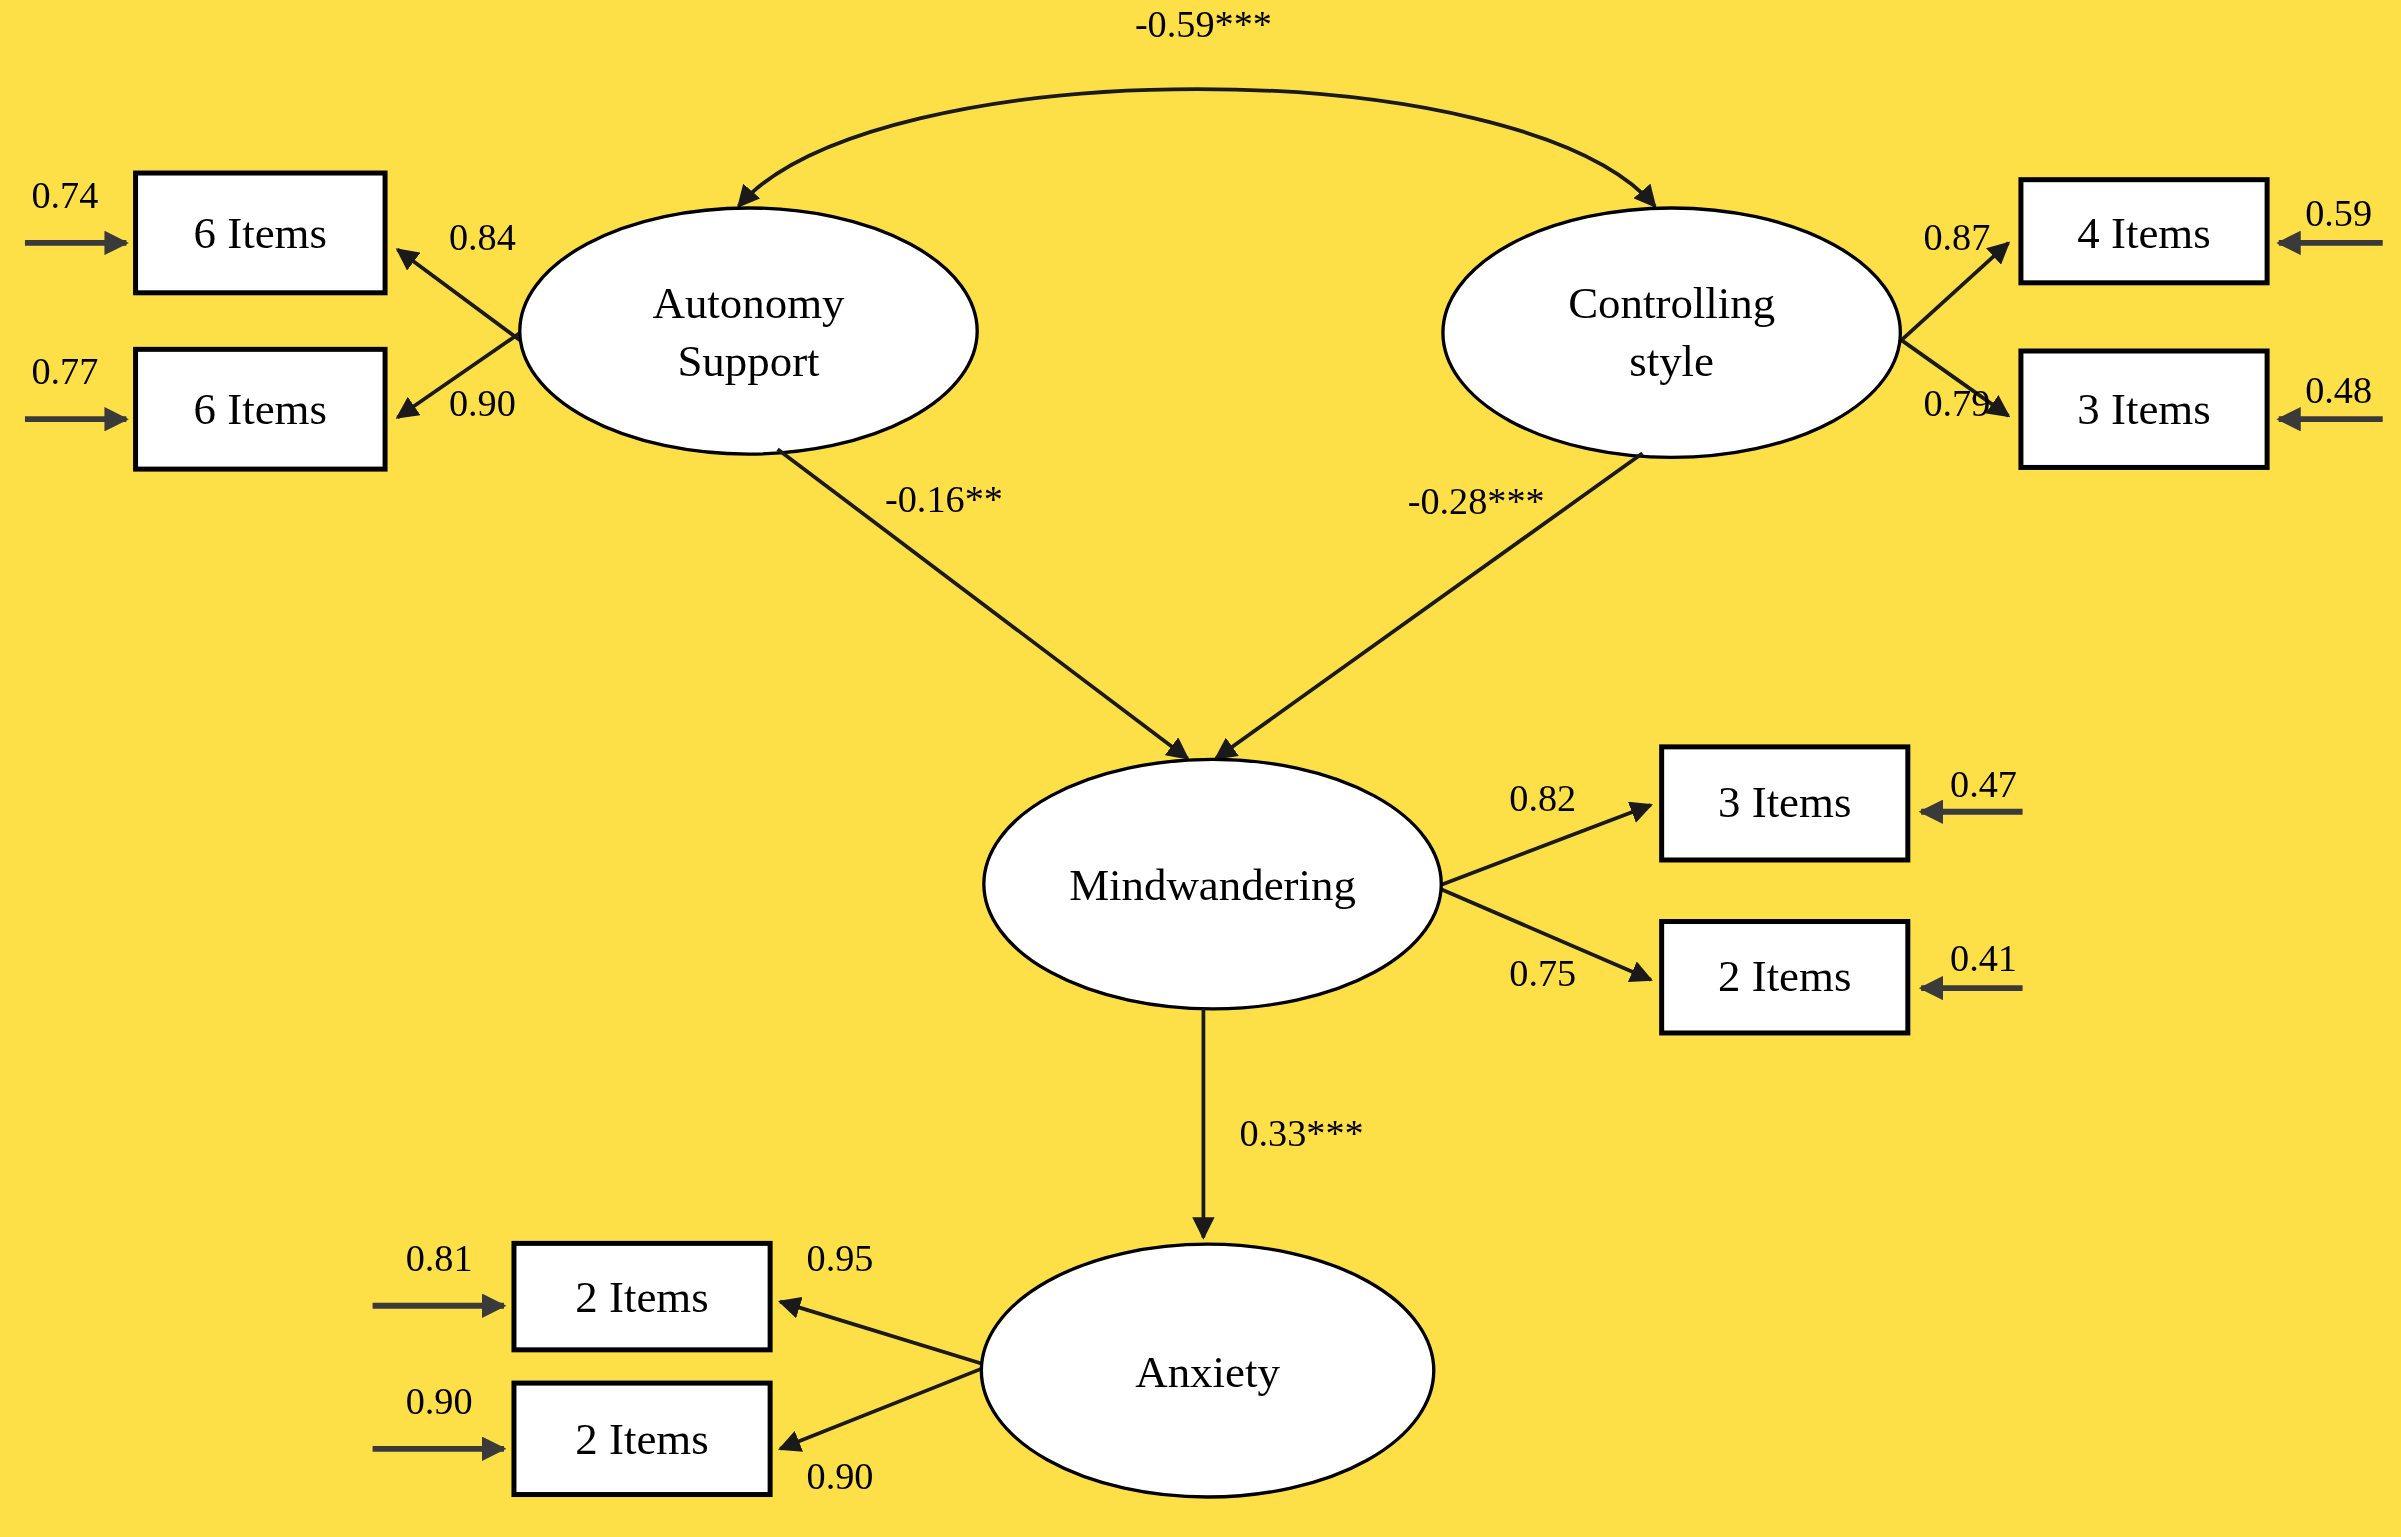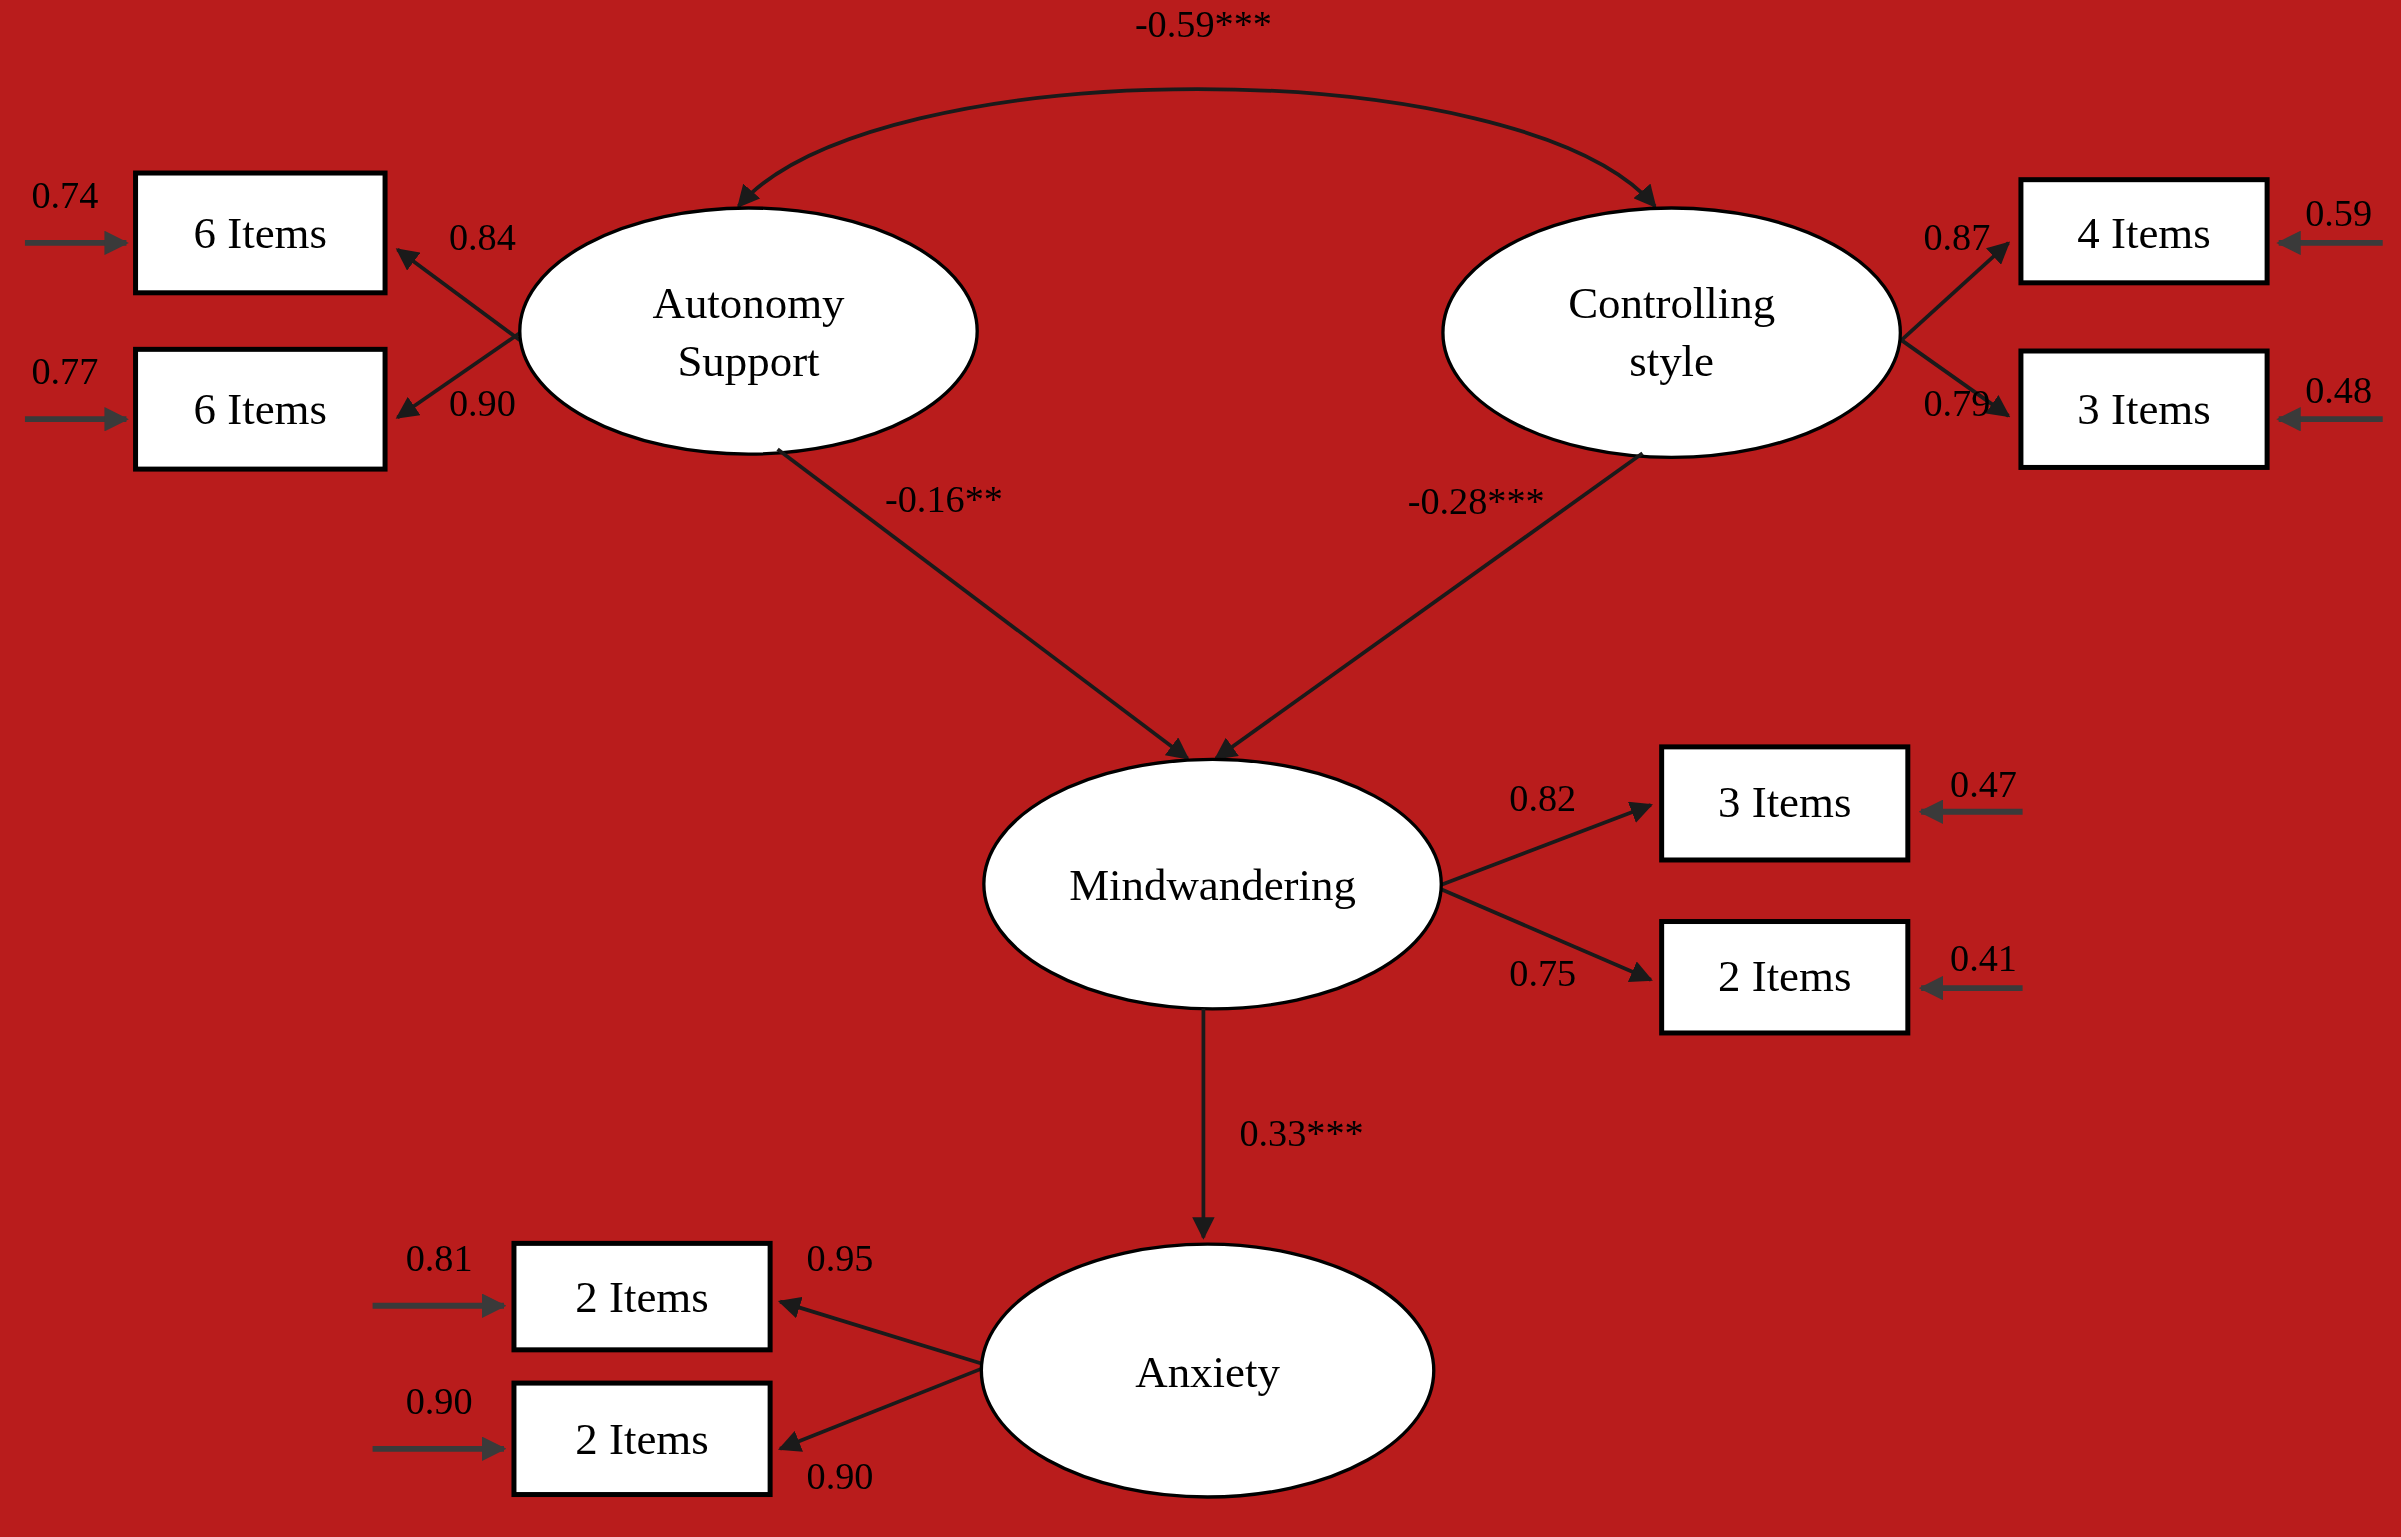--- a/index.html
+++ b/index.html
@@ -8,21 +8,21 @@
     padding: 0;
     background: #ffffff;
   }
   body {
     font-family: "Liberation Serif", "DejaVu Serif", serif;
   }
   #diagram-root {
     position: relative;
     width: 2401px;
     height: 1537px;
-    background: #b91c1c;
+    background: #fde047;
     overflow: hidden;
   }
   svg#sem-svg {
     display: block;
     width: 2401px;
     height: 1537px;
   }
   .node-box {
     fill: #ffffff;
     stroke: #000000;

